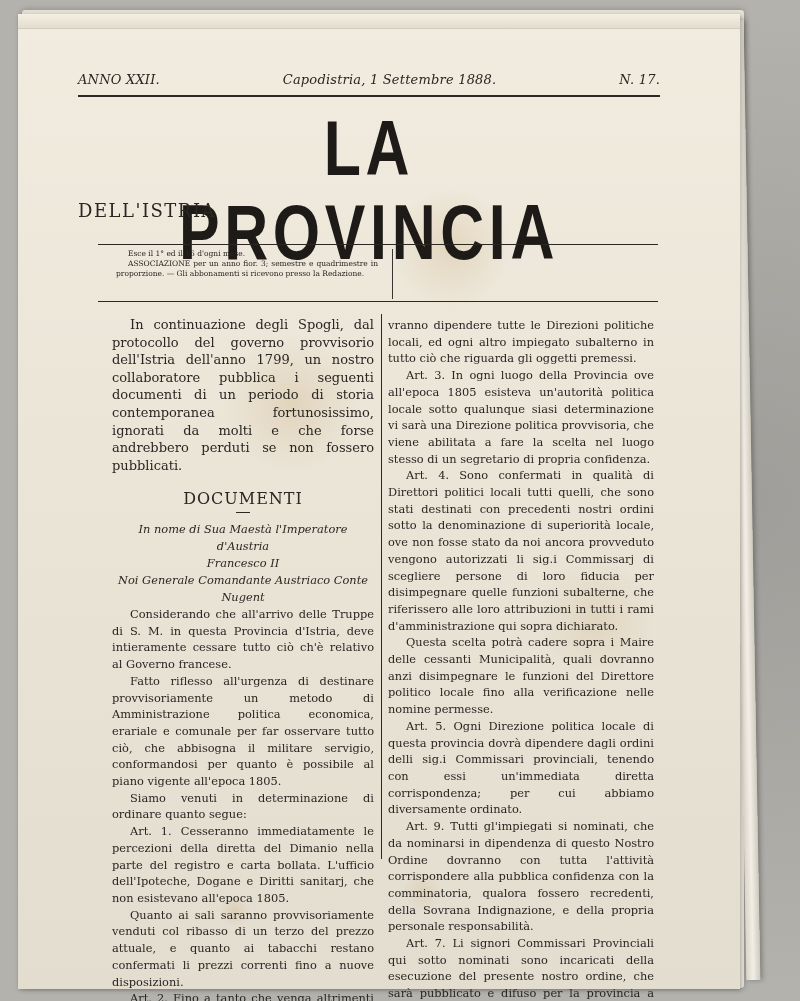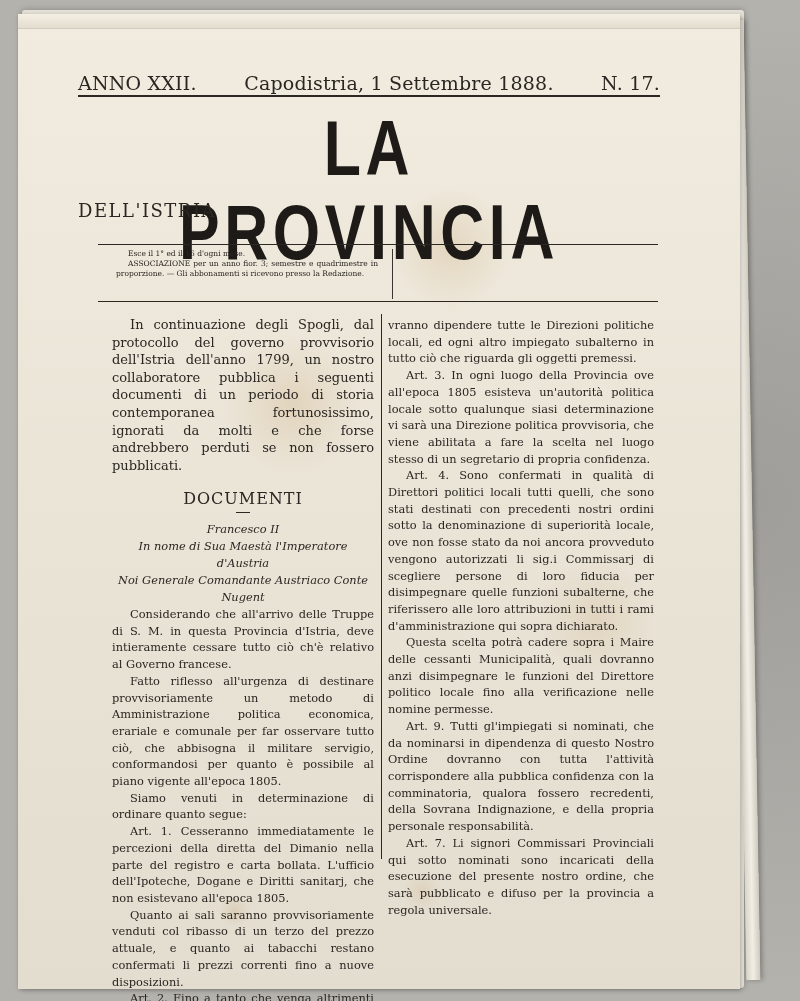--- a/index.html
+++ b/index.html
@@ -35,21 +35,21 @@
       box-shadow: 1px 1px 4px rgba(0,0,0,0.25);
     }
     .sheet-top-fold {
       position: absolute; left: 18px; top: 14px; width: 722px; height: 14px;
       background: linear-gradient(180deg, #f4efe3, #e3ddcf);
       border-bottom: 1px solid #d2ccbe;
     }
     .masthead-line {
       position: absolute; left: 78px; top: 72px; width: 582px;
       display: flex; justify-content: space-between; align-items: center;
-      font-size: 19px; letter-spacing: 0.2px;
+      font-size: 13px; letter-spacing: 0.2px; font-style: italic;
     }
     .rule-top {
       position: absolute; left: 78px; top: 95px; width: 582px; height: 0;
       border-top: 2px solid #2b2723;
     }
     .title {
       position: absolute; left: 78px; top: 106px; width: 582px;
       text-align: center;
       font-family: "Liberation Sans", "DejaVu Sans", sans-serif;
       font-weight: bold; font-size: 78px; line-height: 84px;
@@ -124,35 +124,36 @@
   </div>
   <div class="sep"></div>
 </div>
 <div class="rule-bot"></div>
 
 <div class="col col-left">
   <p class="intro">In continuazione degli Spogli, dal protocollo del governo provvisorio dell'Istria dell'anno 1799, un nostro collaboratore pubblica i seguenti documenti di un periodo di storia contemporanea fortunosissimo, ignorati da molti e che forse andrebbero perduti se non fossero pubblicati.</p>
   <div class="doc-heading">DOCUMENTI</div>
   <div class="short-rule"></div>
   <div class="italic-head">
+    <p>In nome di Sua Maestà l'Imperatore d'Austria</p>
     <p>Francesco II</p>
-    <p>In nome di Sua Maestà l'Imperatore d'Austria</p>
     <p>Noi Generale Comandante Austriaco Conte Nugent</p>
   </div>
   <p class="gap">Considerando che all'arrivo delle Truppe di S. M. in questa Provincia d'Istria, deve intieramente cessare tutto ciò ch'è relativo al Governo francese.</p>
   <p class="gap">Fatto riflesso all'urgenza di destinare provvisoriamente un metodo di Amministrazione politica economica, erariale e comunale per far osservare tutto ciò, che abbisogna il militare servigio, conformandosi per quanto è possibile al piano vigente all'epoca 1805.</p>
   <p class="gap">Siamo venuti in determinazione di ordinare quanto segue:</p>
   <p class="gap">Art. 1. Cesseranno immediatamente le percezioni della diretta del Dimanio nella parte del registro e carta bollata. L'ufficio dell'Ipoteche, Dogane e Diritti sanitarj, che non esistevano all'epoca 1805.</p>
   <p class="gap">Quanto ai sali saranno provvisoriamente venduti col ribasso di un terzo del prezzo attuale, e quanto ai tabacchi restano confermati li prezzi correnti fino a nuove disposizioni.</p>
   <p class="gap">Art. 2. Fino a tanto che venga altrimenti disposto, vi sarà una Commissione Provinciale composta da tre Commissarj civili, e di un Segretario, che risiederà in questa città di Capodistria dagli ordini della quale do-</p>
 </div>
 
 <div class="col-sep"></div>
 
 <div class="col col-right">
   <p style="text-indent:0">vranno dipendere tutte le Direzioni politiche locali, ed ogni altro impiegato subalterno in tutto ciò che riguarda gli oggetti premessi.</p>
   <p class="gap">Art. 3. In ogni luogo della Provincia ove all'epoca 1805 esisteva un'autorità politica locale sotto qualunque siasi determinazione vi sarà una Direzione politica provvisoria, che viene abilitata a fare la scelta nel luogo stesso di un segretario di propria confidenza.</p>
   <p class="gap">Art. 4. Sono confermati in qualità di Direttori politici locali tutti quelli, che sono stati destinati con precedenti nostri ordini sotto la denominazione di superiorità locale, ove non fosse stato da noi ancora provveduto vengono autorizzati li sig.i Commissarj di scegliere persone di loro fiducia per disimpegnare quelle funzioni subalterne, che riferissero alle loro attribuzioni in tutti i rami d'amministrazione qui sopra dichiarato.</p>
   <p class="gap">Questa scelta potrà cadere sopra i Maire delle cessanti Municipalità, quali dovranno anzi disimpegnare le funzioni del Direttore politico locale fino alla verificazione nelle nomine permesse.</p>
+  <p class="gap">Art. 5. Ogni Direzione politica locale di questa provincia dovrà dipendere dagli ordini delli sig.i Commissari provinciali, tenendo con essi un'immediata diretta corrispondenza; per cui abbiamo diversamente ordinato.</p>
   <p class="gap">Art. 9. Tutti gl'impiegati si nominati, che da nominarsi in dipendenza di questo Nostro Ordine dovranno con tutta l'attività corrispondere alla pubblica confidenza con la comminatoria, qualora fossero recredenti, della Sovrana Indignazione, e della propria personale responsabilità.</p>
   <p class="gap">Art. 7. Li signori Commissari Provinciali qui sotto nominati sono incaricati della esecuzione del presente nostro ordine, che sarà pubblicato e difuso per la provincia a regola universale.</p>
 
 </div>
 
 </body></html>

